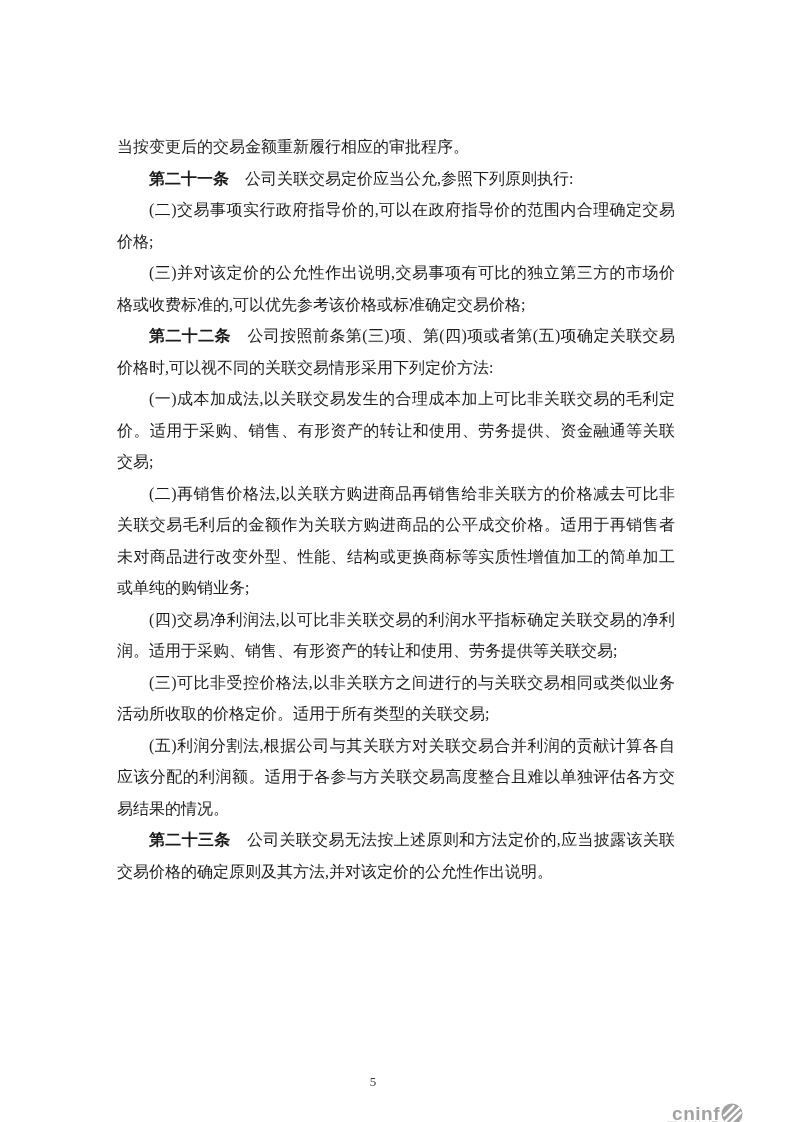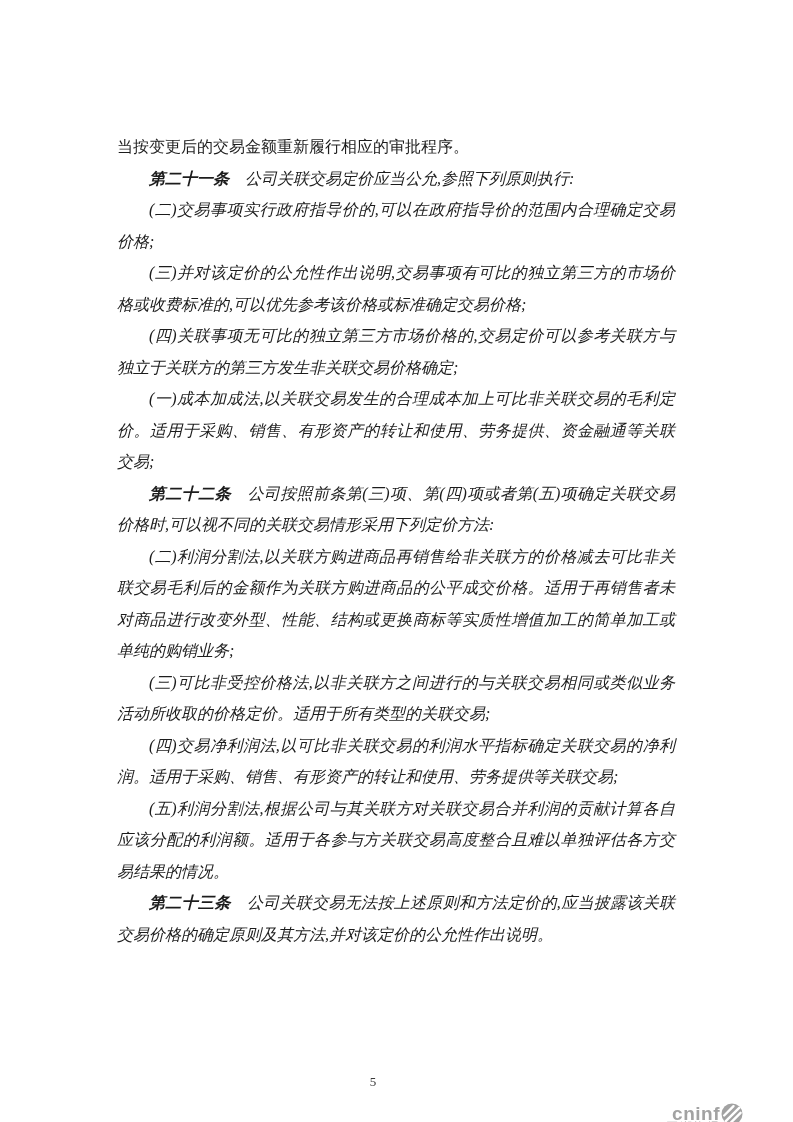--- a/index.html
+++ b/index.html
@@ -25,21 +25,20 @@
     font-size: 16px;
     line-height: 31.5px;
     text-align: justify;
   }
   .para {
     margin: 0;
     padding: 0;
   }
   .para.indent {
     text-indent: 2em;
-    font-style: italic;
   }
   .para b {
     font-weight: bold;
   }
   .page-number {
     position: absolute;
     top: 1034px;
     left: 0;
     width: 100%;
     text-align: center;
@@ -98,26 +97,25 @@
 </head>
 <body>
 
 <div class="page">
 
   <div class="content" id="document-body">
       <p class="para"><span>当按变更后的交易金额重新履行相应的审批程序。</span></p>
       <p class="para indent"><b>第二十一条</b><span>　公司关联交易定价应当公允,参照下列原则执行:</span></p>
       <p class="para indent"><span>(二)交易事项实行政府指导价的,可以在政府指导价的范围内合理确定交易价格;</span></p>
       <p class="para indent"><span>(三)并对该定价的公允性作出说明,交易事项有可比的独立第三方的市场价格或收费标准的,可以优先参考该价格或标准确定交易价格;</span></p>
-      <p class="para indent"><span>(四)关联事项无可比的独立第三方市场价格的,交易定价可以参考关联方与独立于关联方的第三方发生非关联交易价格确定;</span></p>
+      <p class="para indent"><b>第二十二条</b><span>　公司按照前条第(三)项、第(四)项或者第(五)项确定关联交易价格时,可以视不同的关联交易情形采用下列定价方法:</span></p>
       <p class="para indent"><span>(一)成本加成法,以关联交易发生的合理成本加上可比非关联交易的毛利定价。适用于采购、销售、有形资产的转让和使用、劳务提供、资金融通等关联交易;</span></p>
-      <p class="para indent"><b>第二十二条</b><span>　公司按照前条第(三)项、第(四)项或者第(五)项确定关联交易价格时,可以视不同的关联交易情形采用下列定价方法:</span></p>
-      <p class="para indent"><span>(二)利润分割法,以关联方购进商品再销售给非关联方的价格减去可比非关联交易毛利后的金额作为关联方购进商品的公平成交价格。适用于再销售者未对商品进行改变外型、性能、结构或更换商标等实质性增值加工的简单加工或单纯的购销业务;</span></p>
+      <p class="para indent"><span>(二)再销售价格法,以关联方购进商品再销售给非关联方的价格减去可比非关联交易毛利后的金额作为关联方购进商品的公平成交价格。适用于再销售者未对商品进行改变外型、性能、结构或更换商标等实质性增值加工的简单加工或单纯的购销业务;</span></p>
+      <p class="para indent"><span>(四)交易净利润法,以可比非关联交易的利润水平指标确定关联交易的净利润。适用于采购、销售、有形资产的转让和使用、劳务提供等关联交易;</span></p>
       <p class="para indent"><span>(三)可比非受控价格法,以非关联方之间进行的与关联交易相同或类似业务活动所收取的价格定价。适用于所有类型的关联交易;</span></p>
-      <p class="para indent"><span>(四)交易净利润法,以可比非关联交易的利润水平指标确定关联交易的净利润。适用于采购、销售、有形资产的转让和使用、劳务提供等关联交易;</span></p>
       <p class="para indent"><span>(五)利润分割法,根据公司与其关联方对关联交易合并利润的贡献计算各自应该分配的利润额。适用于各参与方关联交易高度整合且难以单独评估各方交易结果的情况。</span></p>
       <p class="para indent"><b>第二十三条</b><span>　公司关联交易无法按上述原则和方法定价的,应当披露该关联交易价格的确定原则及其方法,并对该定价的公允性作出说明。</span></p>
     </div>
 
   <div class="page-number">5</div>
 
   <div class="logo">
     <div class="logo-top">
       <span class="logo-brand">cninf</span>
       <span class="logo-icon">

